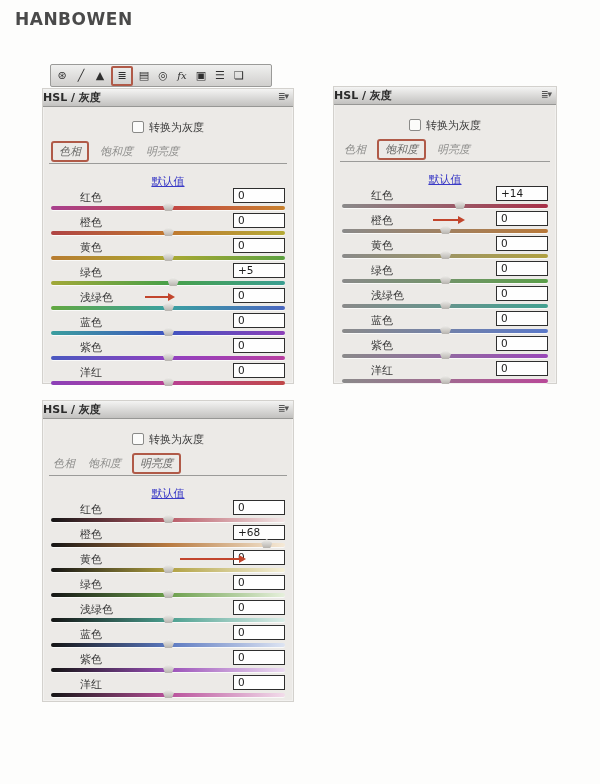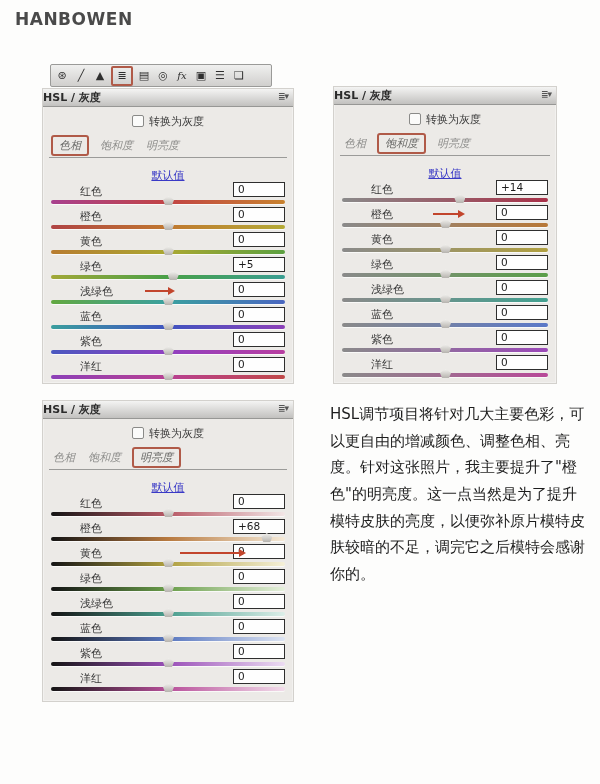--- a/index.html
+++ b/index.html
@@ -18,21 +18,21 @@
   
   .panel{position:absolute;background:#eceae7;border:1px solid #d3d1cd;
          box-shadow:0 0 0 1px #f2f1ef inset;}
   .p0{left:42px;top:88px;width:250px;height:294px;}
   .p1{left:333px;top:86px;width:222px;height:296px;}
   .p2{left:42px;top:400px;width:250px;height:300px;}
   .titlebar{position:relative;height:17px;background:linear-gradient(#f4f4f3,#c2c1bf);
             border-bottom:1px solid #979795;display:flex;align-items:center;
             font-size:11px;font-weight:600;color:#2b2b2b;}
   .menuicon{position:absolute;right:5px;top:2px;font-size:9px;color:#555;letter-spacing:-1px;}
-  .cbrow{display:flex;justify-content:center;align-items:center;margin-top:7px;height:14px;}
+  .cbrow{display:flex;justify-content:center;align-items:center;margin-top:13px;height:14px;}
   .cbox{width:10px;height:10px;border:1px solid #8a8a88;background:#fbfbfa;border-radius:2px;
         margin-right:5px;}
   .cblabel{font-size:11px;color:#3c3c3c;}
   .tabsrow{display:flex;align-items:flex-end;gap:9px;margin:7px 6px 0 6px;
            border-bottom:1px solid #9b9b99;padding:0 0 2px 2px;}
   .tab{font-size:11px;color:#8e8e8c;padding:2px 2px;font-style:italic;}
   .tab.ann{border:2px solid #b05a48;border-radius:3px;padding:1px 6px;color:#6a6a68;
            background:#eceae7;margin-bottom:-1px;}
   .linkrow{text-align:center;margin-top:6px;height:15px;}
   .deflink{font-size:11px;color:#3a3ac6;text-decoration:underline;}
@@ -274,15 +274,14 @@
         <div class="srow">
           <span class="slabel">洋红</span>
           <div class="vbox">0</div>
           <div class="track" style="background: linear-gradient(to right, rgb(20, 20, 20), rgb(184, 80, 154), rgb(242, 220, 234));"></div>
           <span class="thumb" style="left: 50%;"></span>
         </div>
       </div>
     </div>
 
   <div class="article">
-    <p>HSL调节项目将针对几大主要色彩，可以更自由的增减颜色、调整色相、亮度。针对这张照片，我主要提升了"橙色"的明亮度。这一点当然是为了提升模特皮肤的亮度，以便弥补原片模特皮肤较暗的不足，调完它之后模特会感谢你的。</p>
   </div>
 </div>
 
 </body></html>

